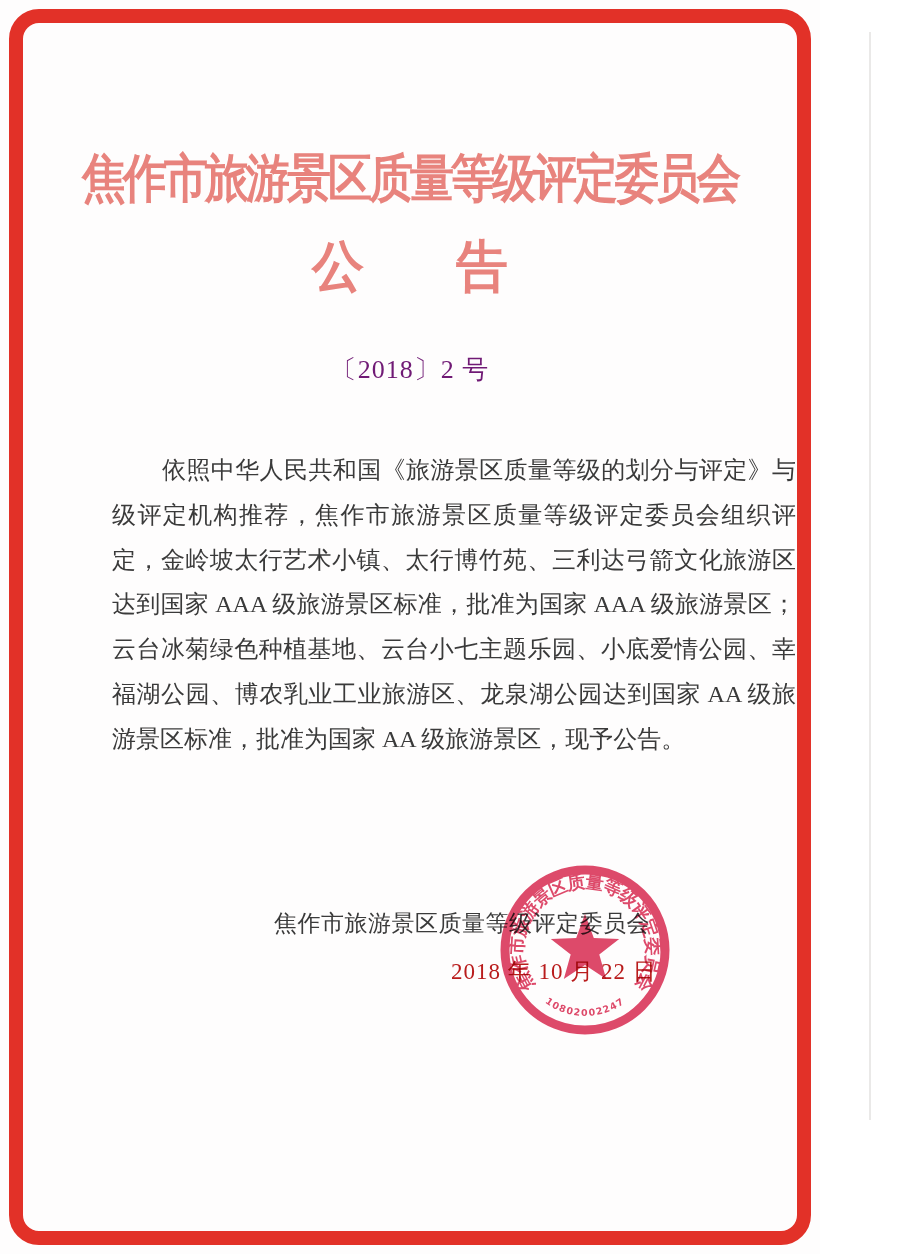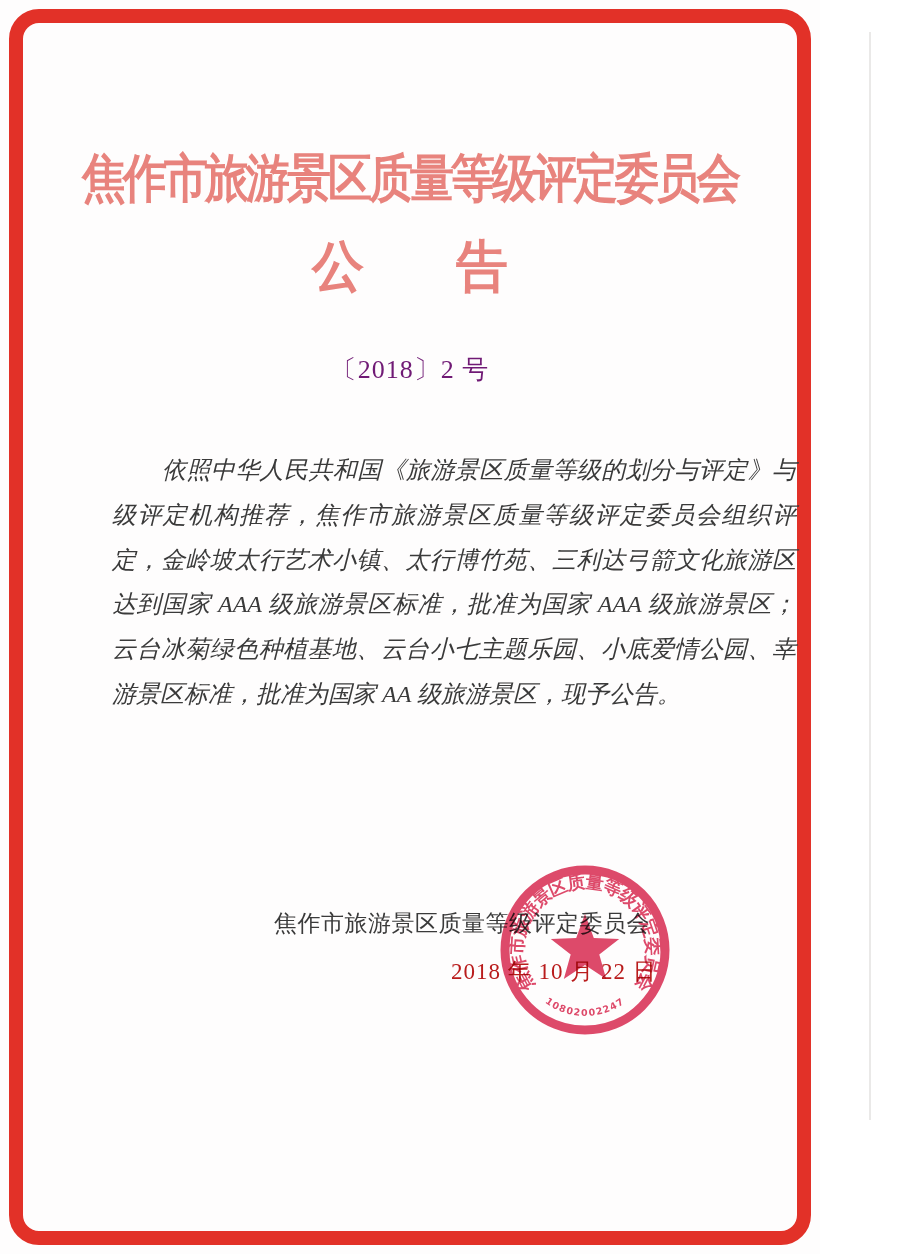--- a/index.html
+++ b/index.html
@@ -71,21 +71,20 @@
     left: 112px; top: 448px;
     width: 684px;
     color: #3a3a3a;
     font-size: 24px;
     line-height: 44.8px;
   }
   .body-line {
     text-align: justify;
     text-align-last: justify;
     text-justify: inter-character;
-    font-style: italic;
   }
   .body-line.first {
     padding-left: 50px;
   }
   .body-line.last {
     text-align-last: left;
   }
   .signature-org {
     position: absolute;
     top: 908px;
@@ -131,20 +130,21 @@
   </div>
 
   <div class="doc-number">〔2018〕2 号</div>
 
   <div class="body-text">
     <div class="body-line first">依照中华人民共和国《旅游景区质量等级的划分与评定》与</div>
     <div class="body-line">级评定机构推荐，焦作市旅游景区质量等级评定委员会组织评</div>
     <div class="body-line">定，金岭坡太行艺术小镇、太行博竹苑、三利达弓箭文化旅游区</div>
     <div class="body-line">达到国家 AAA 级旅游景区标准，批准为国家 AAA 级旅游景区；</div>
     <div class="body-line">云台冰菊绿色种植基地、云台小七主题乐园、小底爱情公园、幸</div>
+    <div class="body-line">福湖公园、博农乳业工业旅游区、龙泉湖公园达到国家 AA 级旅</div>
     <div class="body-line last">游景区标准，批准为国家 AA 级旅游景区，现予公告。</div>
   </div>
 
   <div class="signature-org">焦作市旅游景区质量等级评定委员会</div>
 
   <div class="signature-date">2018 年 10 月 22 日</div>
 
   <svg class="seal" viewBox="0 0 200 200" xmlns="http://www.w3.org/2000/svg">
     <defs>
       <path id="seal-top-arc" d="M 49.2 135.6 A 62 62 0 1 1 150.8 135.6" fill="none"></path>

